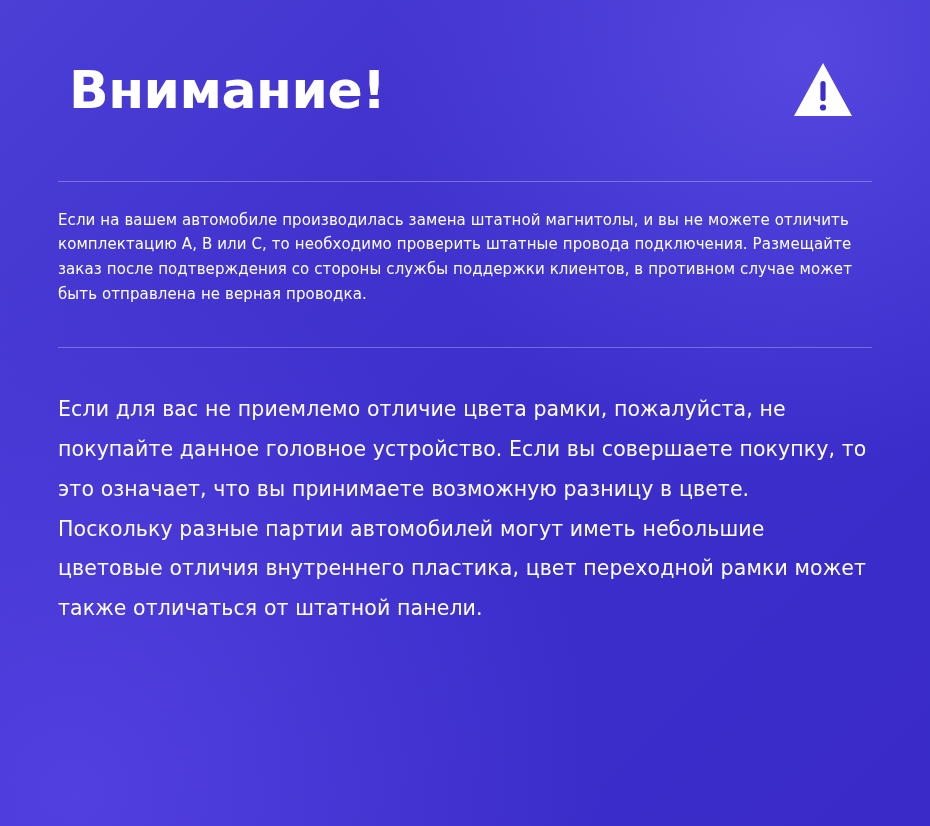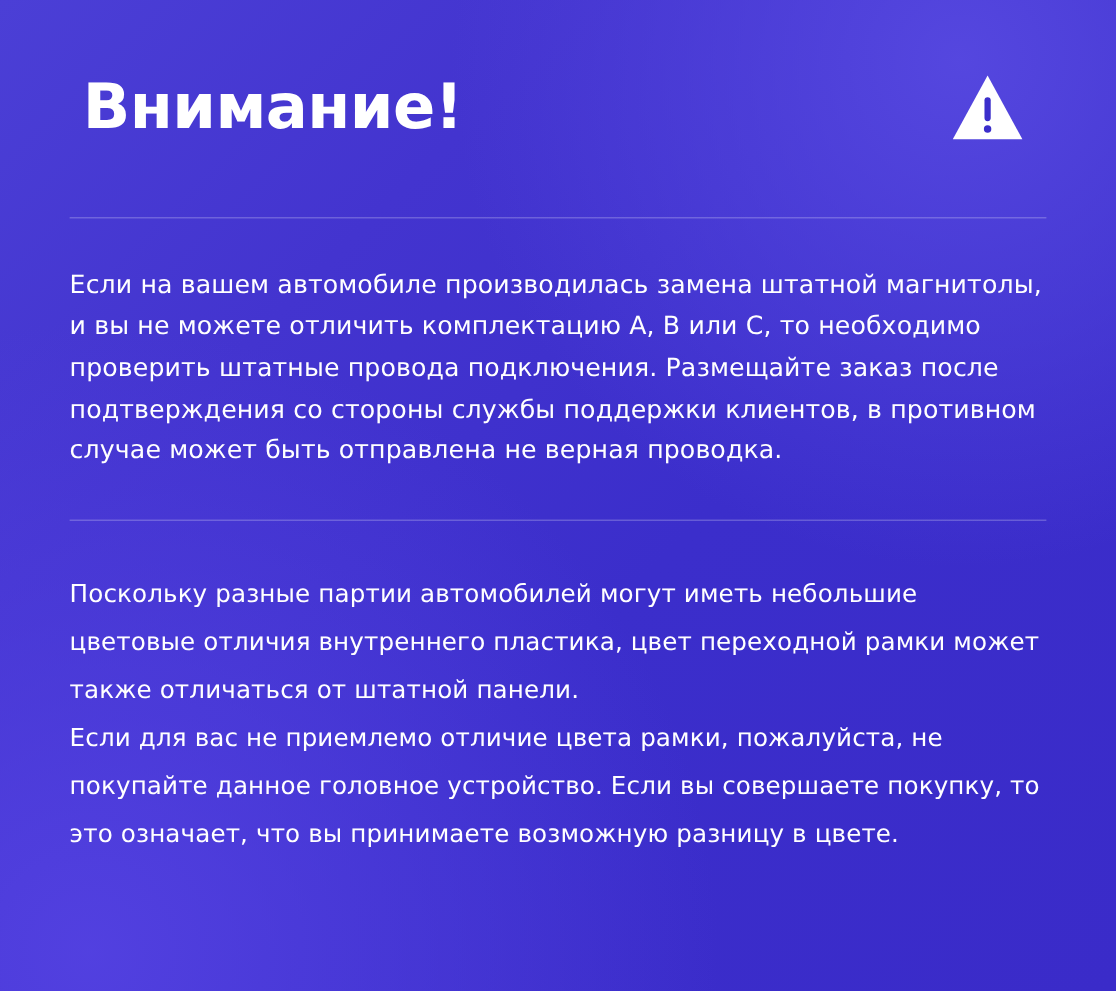--- a/index.html
+++ b/index.html
@@ -58,22 +58,22 @@
   }
 
   .divider.top { margin-top: 52px; }
   .divider.mid { margin-top: 40px; }
 
   .block {
     font-family: "DejaVu Sans", sans-serif;
   }
 
   .block-one {
-    margin-top: 38px;
-    font-size: 21px;
+    margin-top: 26px;
+    font-size: 15px;
     line-height: 1.65;
     font-weight: 500;
     letter-spacing: 0.1px;
   }
 
   .block-two {
     margin-top: 42px;
     font-size: 20.5px;
     line-height: 1.95;
     font-weight: 500;
@@ -106,17 +106,17 @@
 
   <div class="divider top"></div>
 
   <div class="block block-one">
     <p class="para">Если на вашем автомобиле производилась замена штатной магнитолы, и вы не можете отличить комплектацию A, B или C, то необходимо проверить штатные провода подключения. Размещайте заказ после подтверждения со стороны службы поддержки клиентов, в противном случае может быть отправлена не верная проводка.</p>
   </div>
 
   <div class="divider mid"></div>
 
   <div class="block block-two">
+    <p class="para">Если для вас не приемлемо отличие цвета рамки, пожалуйста, не покупайте данное головное устройство. Если вы совершаете покупку, то это означает, что вы принимаете возможную разницу в цвете.</p>
     <p class="para">Поскольку разные партии автомобилей могут иметь небольшие цветовые отличия внутреннего пластика, цвет переходной рамки может также отличаться от штатной панели.</p>
-    <p class="para">Если для вас не приемлемо отличие цвета рамки, пожалуйста, не покупайте данное головное устройство. Если вы совершаете покупку, то это означает, что вы принимаете возможную разницу в цвете.</p>
   </div>
 
 </div>
 
 </body></html>

